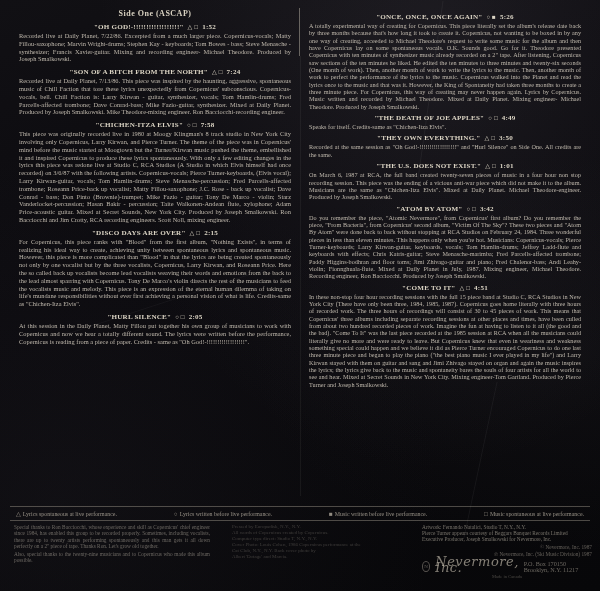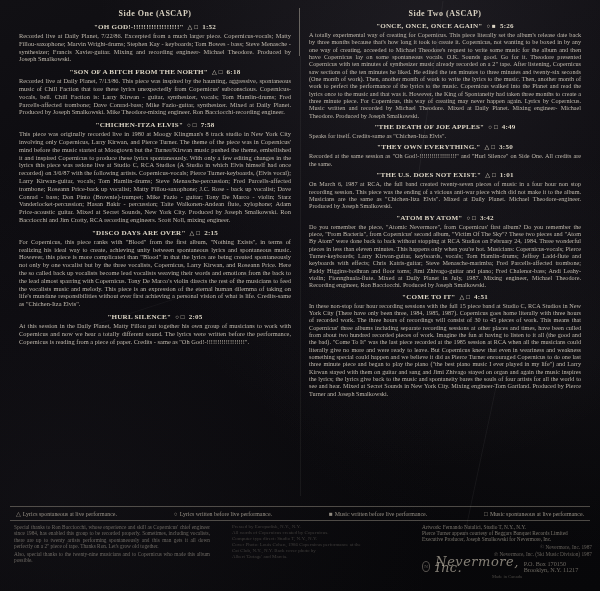--- a/index.html
+++ b/index.html
@@ -70,21 +70,21 @@
           <span class="sym">△ □</span>
           <span>1:52</span>
         </div>
         <p class="body">Recorded live at Daily Planet, 7/22/86. Excerpted from a much larger piece. Copernicus-vocals; Matty Fillou-saxophone; Marvin Wright-drums; Stephen Kay - keyboards; Tom Bowes - bass; Steve Menasche - synthesizer; Francis Xavier-guitar. Mixing and recording engineer- Michael Theodore. Produced by Joseph Smalkowski.</p>
       </div>
 
       <div class="track">
         <div class="title-line">
           <span>"SON OF A BITCH FROM THE NORTH"</span>
           <span class="sym">△ □</span>
-          <span>6:18</span>
+          <span>7:24</span>
         </div>
         <p class="body">Recorded live at Daily Planet, 7/13/86. This piece was inspired by the haunting, aggressive, spontaneous music of Chill Faction that tore these lyrics unexpectedly from Copernicus' subconscious. Copernicus-vocals, bell. Chill Faction is: Larry Kirwan - guitar, synthesizer, vocals; Tom Hamlin-drums; Fred Parcells-affected trombone; Dave Conrad-bass; Mike Fazio-guitar, synthesizer. Mixed at Daily Planet. Produced by Joseph Smalkowski. Mike Theodore-mixing engineer. Ron Bacciocchi-recording engineer.</p>
       </div>
 
       <div class="track">
         <div class="title-line">
           <span>"CHICHEN-ITZA ELVIS"</span>
           <span class="sym">○ □</span>
           <span>7:58</span>
         </div>
@@ -104,21 +104,20 @@
         <div class="title-line">
           <span>"HURL SILENCE"</span>
           <span class="sym">○ □</span>
           <span>2:05</span>
         </div>
         <p class="body">At this session in the Daily Planet, Matty Fillou put together his own group of musicians to work with Copernicus and now we hear a totally different sound. The lyrics were written before the performance, Copernicus is reading from a piece of paper. Credits - same as "Oh God!-!!!!!!!!!!!!!!!!!!".</p>
       </div>
     </div>
 
     <div class="col col-two">
-      <div class="col-heading">Side Two (ASCAP)</div>
 
       <div class="track">
         <div class="title-line">
           <span>"ONCE, ONCE, ONCE AGAIN"</span>
           <span class="sym">○ ■</span>
           <span>5:26</span>
         </div>
         <p class="body">A totally experimental way of creating for Copernicus. This piece literally set the album's release date back by three months because that's how long it took to create it. Copernicus, not wanting to be boxed in by any one way of creating, acceeded to Michael Theodore's request to write some music for the album and then have Copernicus lay on some spontaneous vocals. O.K. Sounds good. Go for it. Theodore presented Copernicus with ten minutes of synthesizer music already recorded on a 2" tape. After listening, Copernicus saw sections of the ten minutes he liked. He edited the ten minutes to three minutes and twenty-six seconds (One month of work). Then, another month of work to write the lyrics to the music. Then, another month of work to perfect the performance of the lyrics to the music. Copernicus walked into the Planet and read the lyrics once to the music and that was it. However, the King of Spontaneity had taken three months to create a three minute piece. For Copernicus, this way of creating may never happen again. Lyrics by Copernicus. Music written and recorded by Michael Theodore. Mixed at Daily Planet. Mixing engineer- Michael Theodore. Produced by Joseph Smalkowski.</p>
       </div>
 

